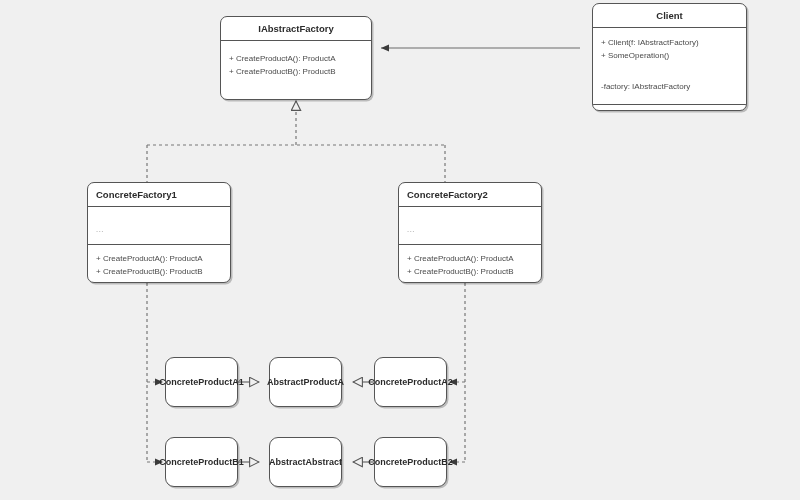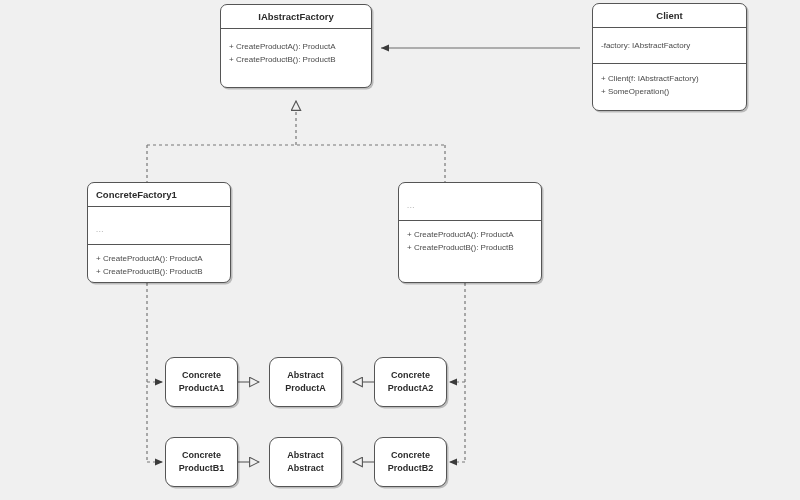--- a/index.html
+++ b/index.html
@@ -68,21 +68,20 @@
 
   
   .product-box {
     position: absolute;
     background: #ffffff;
     border: 1.5px solid #555555;
     border-radius: 9px;
     box-sizing: border-box;
     box-shadow: 1.5px 1.5px 0 rgba(0,0,0,0.22);
     display: flex;
-    flex-direction: column;
     align-items: center;
     justify-content: center;
     font-size: 9px;
     font-weight: bold;
     color: #2b2b2b;
     line-height: 13px;
     text-align: center;
   }
 </style>
 </head>
@@ -130,51 +129,52 @@
       <line x1="238" y1="382" x2="259" y2="382" stroke="#6a6a6a" stroke-width="1.2" marker-end="url(#hollowTri)"></line>
       <line x1="374" y1="382" x2="353" y2="382" stroke="#6a6a6a" stroke-width="1.2" marker-end="url(#hollowTri)"></line>
     </g>
 
     <g>
       <line x1="238" y1="462" x2="259" y2="462" stroke="#6a6a6a" stroke-width="1.2" marker-end="url(#hollowTri)"></line>
       <line x1="374" y1="462" x2="353" y2="462" stroke="#6a6a6a" stroke-width="1.2" marker-end="url(#hollowTri)"></line>
     </g>
   </svg>
 
-  <div class="uml-class" style="left:220px; top:4px; width:152px; height:84px;">
+  <div class="uml-class" style="left:220px; top:16px; width:152px; height:84px;">
     <div class="uml-title center">IAbstractFactory</div>
     <div class="uml-compartment last" style="padding-top:12px;">
       <div class="uml-row">+ CreateProductA(): ProductA</div>
       <div class="uml-row">+ CreateProductB(): ProductB</div>
     </div>
   </div>
 
   <div class="uml-class" style="left:592px; top:3px; width:155px; height:108px;">
     <div class="uml-title center">Client</div>
-    <div class="uml-compartment" style="height:36px;">
-      <div class="uml-row" style="padding-top:5px;">-factory: IAbstractFactory</div>
-    </div>
     <div class="uml-compartment last" style="padding-top:9px;">
       <div class="uml-row">+ Client(f: IAbstractFactory)</div>
       <div class="uml-row">+ SomeOperation()</div>
+    </div>
+    <div class="uml-compartment" style="height:36px;">
+      <div class="uml-row" style="padding-top:5px;">-factory: IAbstractFactory</div>
     </div>
   </div>
 
   <div class="uml-class" style="left:87px; top:182px; width:144px; height:101px;">
     <div class="uml-title left">ConcreteFactory1</div>
     <div class="uml-compartment" style="height:38px;">
       <div class="uml-row faint" style="padding-top:10px;">...</div>
     </div>
     <div class="uml-compartment last" style="padding-top:8px;">
       <div class="uml-row">+ CreateProductA(): ProductA</div>
       <div class="uml-row">+ CreateProductB(): ProductB</div>
     </div>
   </div>
 
   <div class="uml-class" style="left:398px; top:182px; width:144px; height:101px;">
+    <div class="uml-title left">ConcreteFactory2</div>
     <div class="uml-compartment" style="height:38px;">
       <div class="uml-row faint" style="padding-top:10px;">...</div>
     </div>
     <div class="uml-compartment last" style="padding-top:8px;">
       <div class="uml-row">+ CreateProductA(): ProductA</div>
       <div class="uml-row">+ CreateProductB(): ProductB</div>
     </div>
   </div>
 
   <div class="product-box" style="left:165px; top:357px; width:73px; height:50px;">

